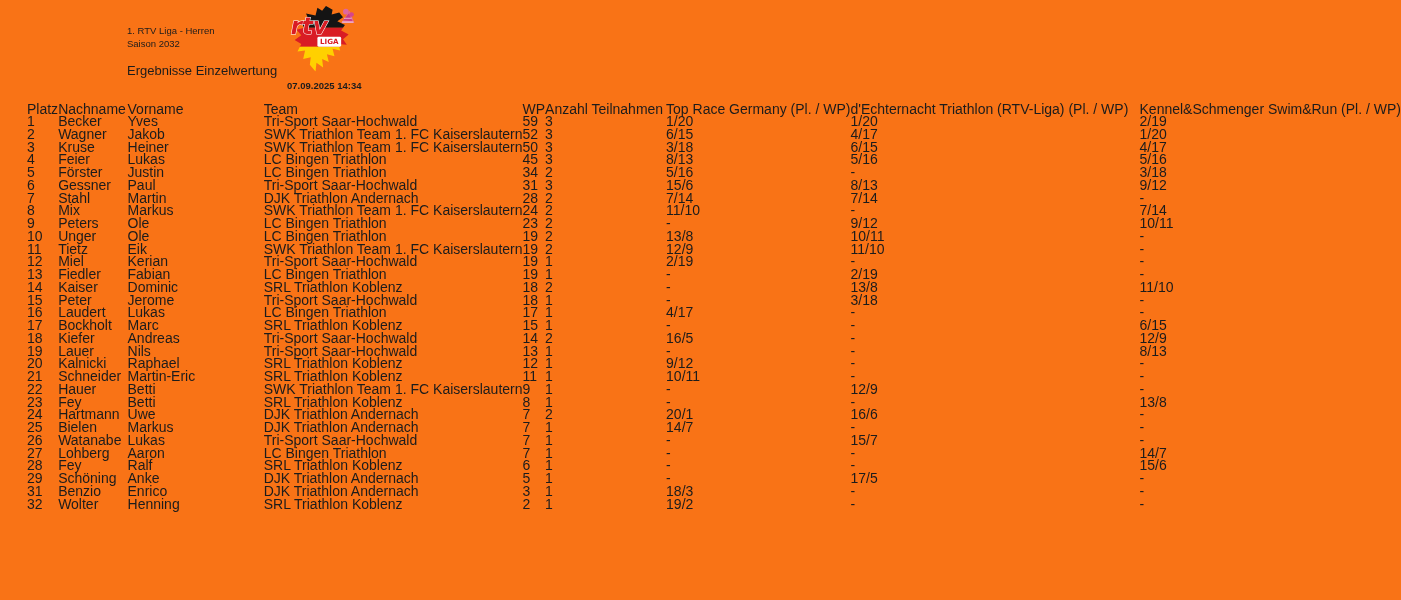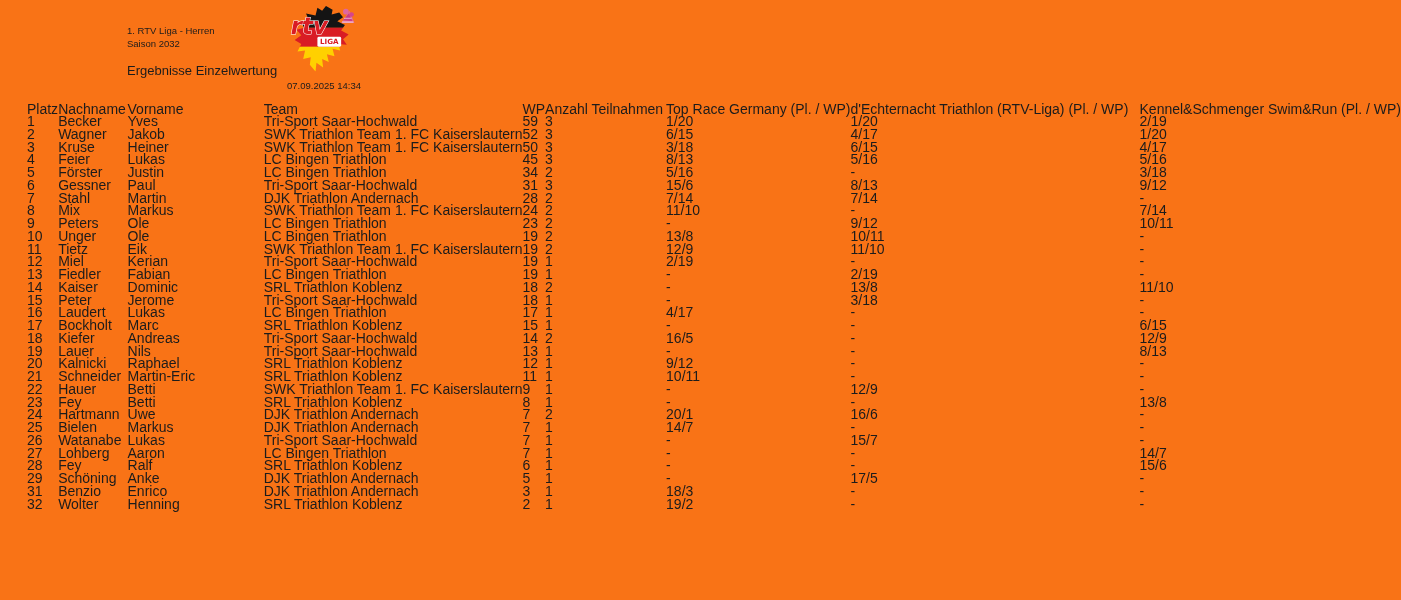--- a/index.html
+++ b/index.html
@@ -18,21 +18,21 @@
     position: absolute; left: 127px; top: 24px;
     font-size: 9.5px; line-height: 13px; white-space: nowrap;
   }
   .subtitle-block {
     position: absolute; left: 127px; top: 64px;
     font-size: 13px; line-height: 13px; white-space: nowrap;
   }
   .logo-wrap { position: absolute; left: 288px; top: 5px; width: 74px; height: 74px; }
   .datetime {
     position: absolute; left: 287px; top: 80px;
-    font-size: 9.5px; white-space: nowrap;
+    font-size: 9.5px; white-space: nowrap; font-weight: bold;
   }
 
   table.results {
     position: absolute; left: 27px; top: 100px;
     border-collapse: collapse; table-layout: fixed;
     font-size: 14px; white-space: nowrap;
   }
   table.results th, table.results td {
     padding: 0; font-weight: normal; text-align: left;
     height: 12.75px; line-height: 12.75px;

